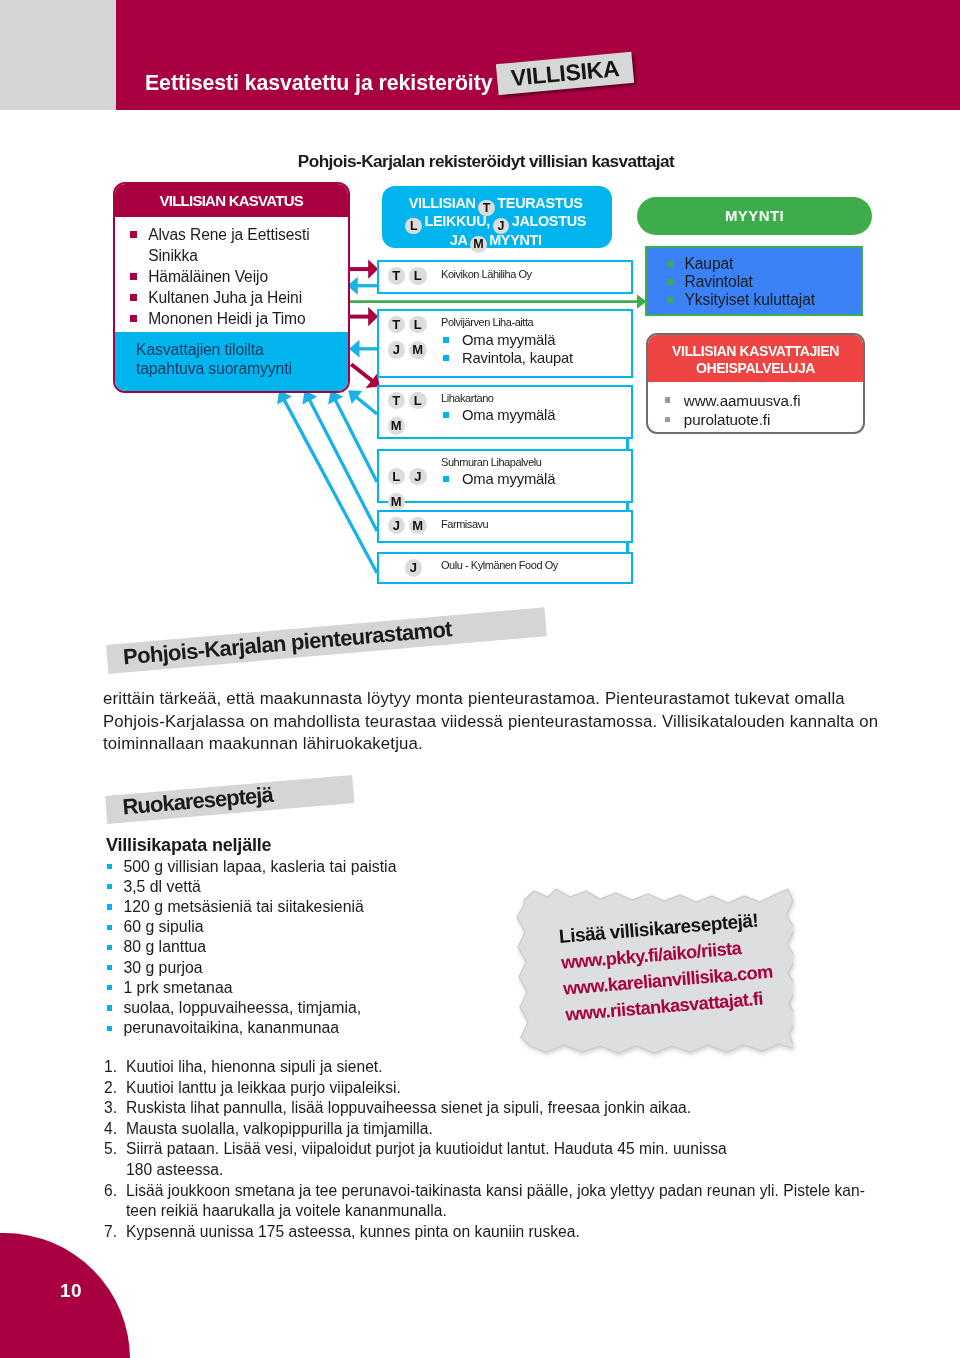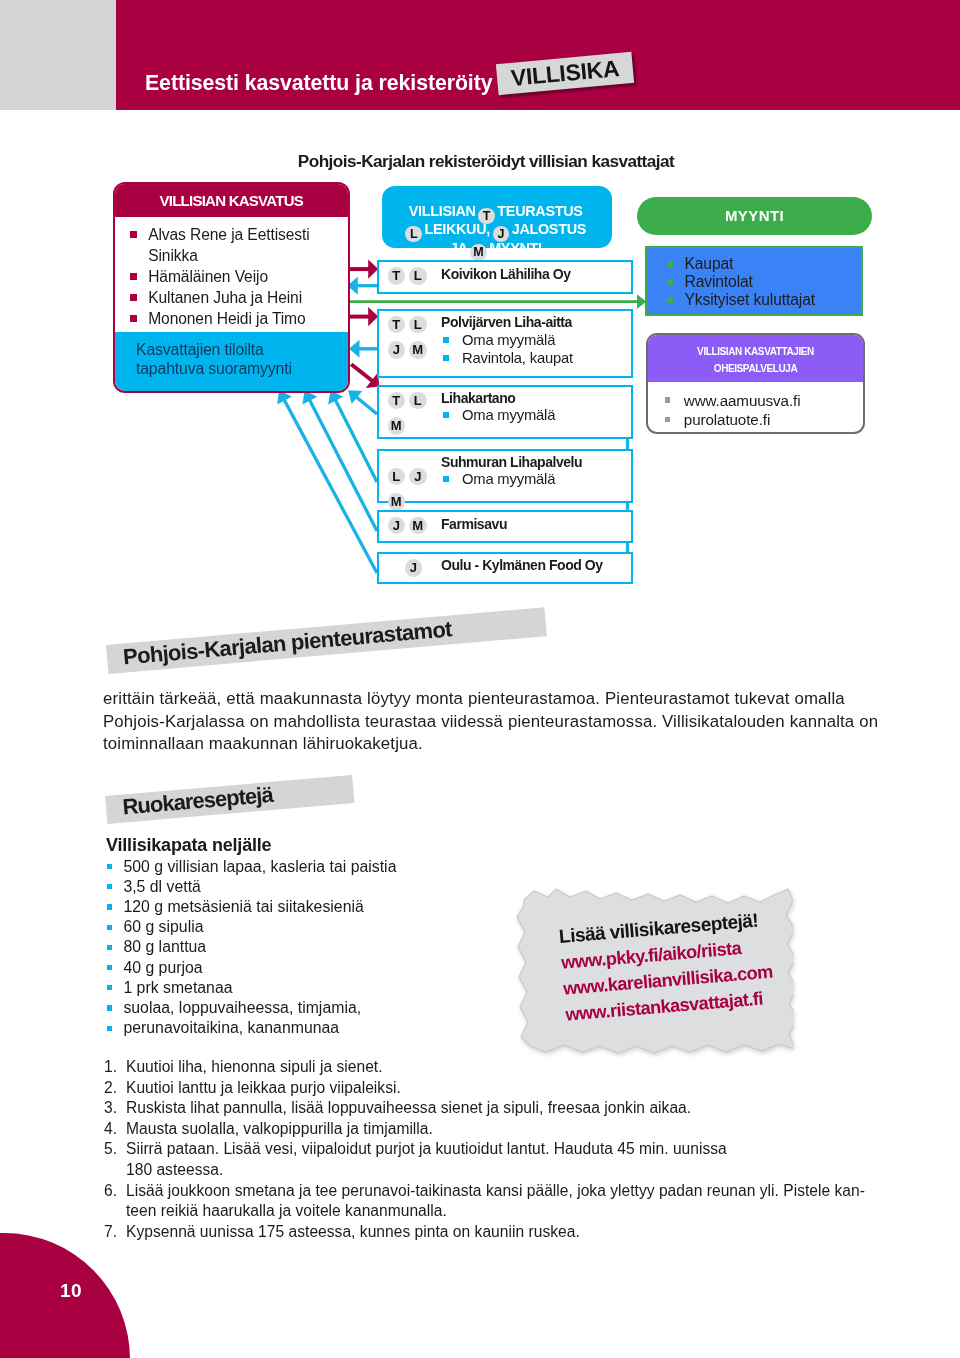--- a/index.html
+++ b/index.html
@@ -30,46 +30,46 @@
   #box-kasv .hd{height:33.7px;background:#a80041;color:#fff;font-size:15px;font-weight:bold;
             letter-spacing:-0.75px;text-align:center;line-height:33.7px;}
   #box-kasv .body{padding:7px 0 0 0;background:#fff;height:114.7px;box-sizing:border-box;}
   #box-kasv .ft{background:#00b5ed;color:#113a63;font-size:15.8px;line-height:19.1px;
             padding:8px 8px 0 21px;box-sizing:border-box;height:60px;letter-spacing:-0.15px;}
   .kli{display:flex;font-size:15.6px;line-height:21px;color:#1c1c1c;padding-left:15px;letter-spacing:-0.1px;}
   .kli .bl{width:7.2px;height:7.2px;background:#a80041;margin:6.5px 11px 0 0;flex:0 0 auto;}
 
   
   #box-midhd{left:382px;top:186px;width:230px;height:62px;background:#00b5ed;border-radius:13px;
-            color:#fff;font-size:14.4px;font-weight:bold;text-align:center;padding-top:16px;
+            color:#fff;font-size:14.4px;font-weight:bold;text-align:center;padding-top:8px;
             box-sizing:border-box;line-height:18.3px;letter-spacing:-0.3px;white-space:nowrap;}
   #box-midhd > div{height:18.3px;}
   .cb{display:inline-block;width:16.5px;height:16.5px;border-radius:50%;background:#dcdcdc;
       color:#111;font-size:12.5px;font-weight:bold;line-height:16.5px;text-align:center;
       vertical-align:-3.5px;margin:0;}
 
   
   .prow{position:absolute;border:2.5px solid #00b5ed;background:#fff;box-sizing:border-box;left:377px;width:256px;}
   .prow .badges{position:absolute;left:8.5px;top:5px;width:56px;}
   .pb{display:inline-block;width:17.5px;height:17.5px;border-radius:50%;background:#dcdcdc;color:#111;
       font-size:13px;font-weight:bold;line-height:17.5px;text-align:center;margin-right:4px;}
-  .prow .nm{position:absolute;left:62px;font-size:14px;font-weight:bold;color:#1c1c1c;letter-spacing:-0.45px;white-space:nowrap;line-height:17px;}
+  .prow .nm{position:absolute;left:62px;font-size:11px;font-weight:normal;color:#1c1c1c;letter-spacing:-0.45px;white-space:nowrap;line-height:17px;}
   .prow .sub{position:absolute;left:64px;font-size:14.8px;color:#1c1c1c;letter-spacing:-0.2px;}
   .prow .sub div{display:flex;line-height:18.5px;}
   .prow .sub i{width:6.2px;height:6.2px;background:#00b5ed;margin:6px 12.8px 0 0;flex:0 0 auto;font-style:normal;}
 
   
   #box-myynti{left:637px;top:196.7px;width:235px;height:38.3px;background:#3dad4c;border-radius:19px;
             color:#fff;font-size:15px;font-weight:bold;text-align:center;line-height:38px;letter-spacing:0.4px;}
   #box-kaupat{left:645px;top:245.9px;width:217.5px;height:70.1px;border:2.4px solid #3dad4c;background:#3b82f6;box-sizing:border-box;padding:7px 0 0 20px;}
   #box-kaupat div{display:flex;font-size:15.6px;line-height:17.9px;color:#1c1c1c;letter-spacing:-0.1px;}
   #box-kaupat i{width:6px;height:6px;background:#3dad4c;margin:6.2px 11.5px 0 0;flex:0 0 auto;font-style:normal;}
   #box-oheis{left:646px;top:332.5px;width:219px;height:101px;border:2.2px solid #6d6e70;border-radius:11px;
             overflow:hidden;background:#fff;box-sizing:border-box;}
-  #box-oheis .hd{background:#8b5cf6;color:#fff;font-size:10px;font-weight:bold;text-align:center;
+  #box-oheis .hd{background:#ef4444;color:#fff;font-size:14px;font-weight:bold;text-align:center;
             padding:8px 0 4px;line-height:17.6px;letter-spacing:-0.4px;}
   #box-oheis .body{padding:9px 0 0 16.6px;}
   #box-oheis .body div{display:flex;font-size:15.2px;line-height:19.5px;color:#1c1c1c;letter-spacing:-0.1px;}
   #box-oheis .body i{width:5.4px;height:5.4px;background:#9a9b9d;margin:6.7px 13.8px 0 0;flex:0 0 auto;font-style:normal;}
 
   
   .tilt{position:absolute;background:#d3d5d7;transform-origin:0 0;}
   .tilt .t{position:absolute;font-weight:bold;color:#1b1b1b;white-space:nowrap;}
   #ban-teur{left:105.7px;top:644.7px;width:440px;height:28.5px;transform:rotate(-4.92deg);}
   #ban-teur .t{left:16px;top:2.5px;font-size:22px;letter-spacing:-0.66px;line-height:22px;}
@@ -302,21 +302,21 @@
       <div>
         <i></i>
         <span>60 g sipulia</span>
       </div>
       <div>
         <i></i>
         <span>80 g lanttua</span>
       </div>
       <div>
         <i></i>
-        <span>40 g purjoa</span>
+        <span>30 g purjoa</span>
       </div>
       <div>
         <i></i>
         <span>1 prk smetanaa</span>
       </div>
       <div>
         <i></i>
         <span>suolaa, loppuvaiheessa, timjamia,</span>
       </div>
       <div>

